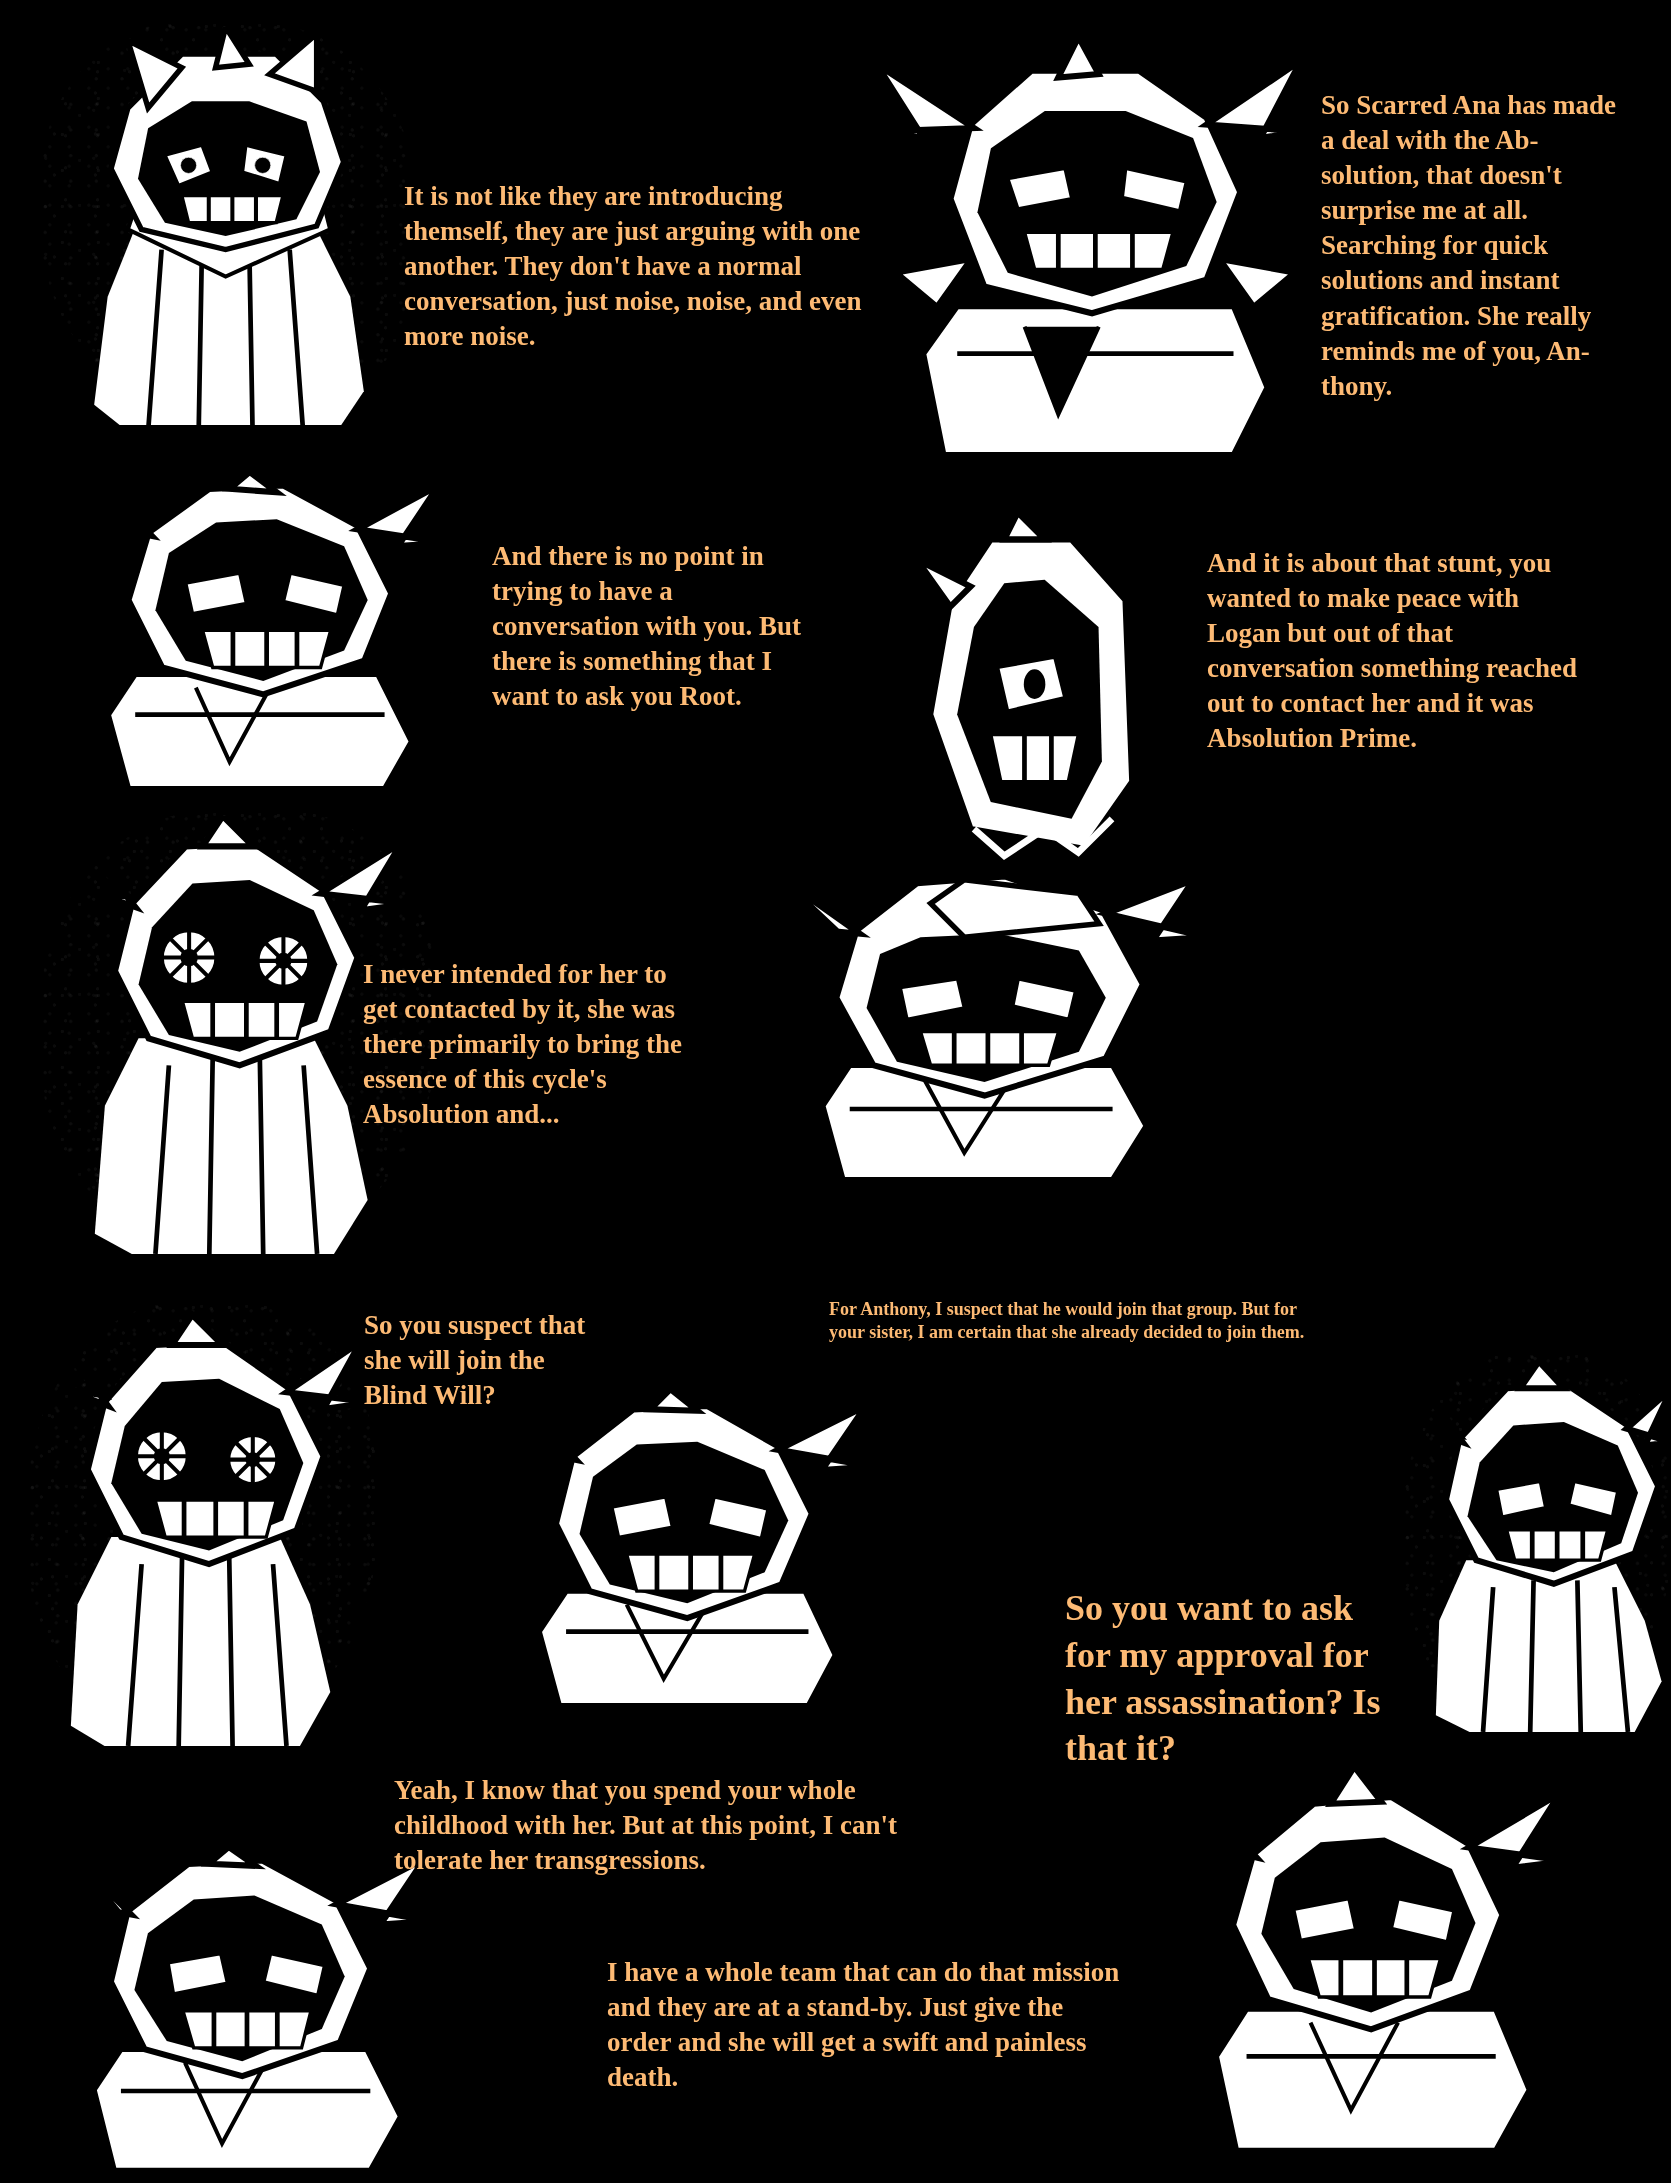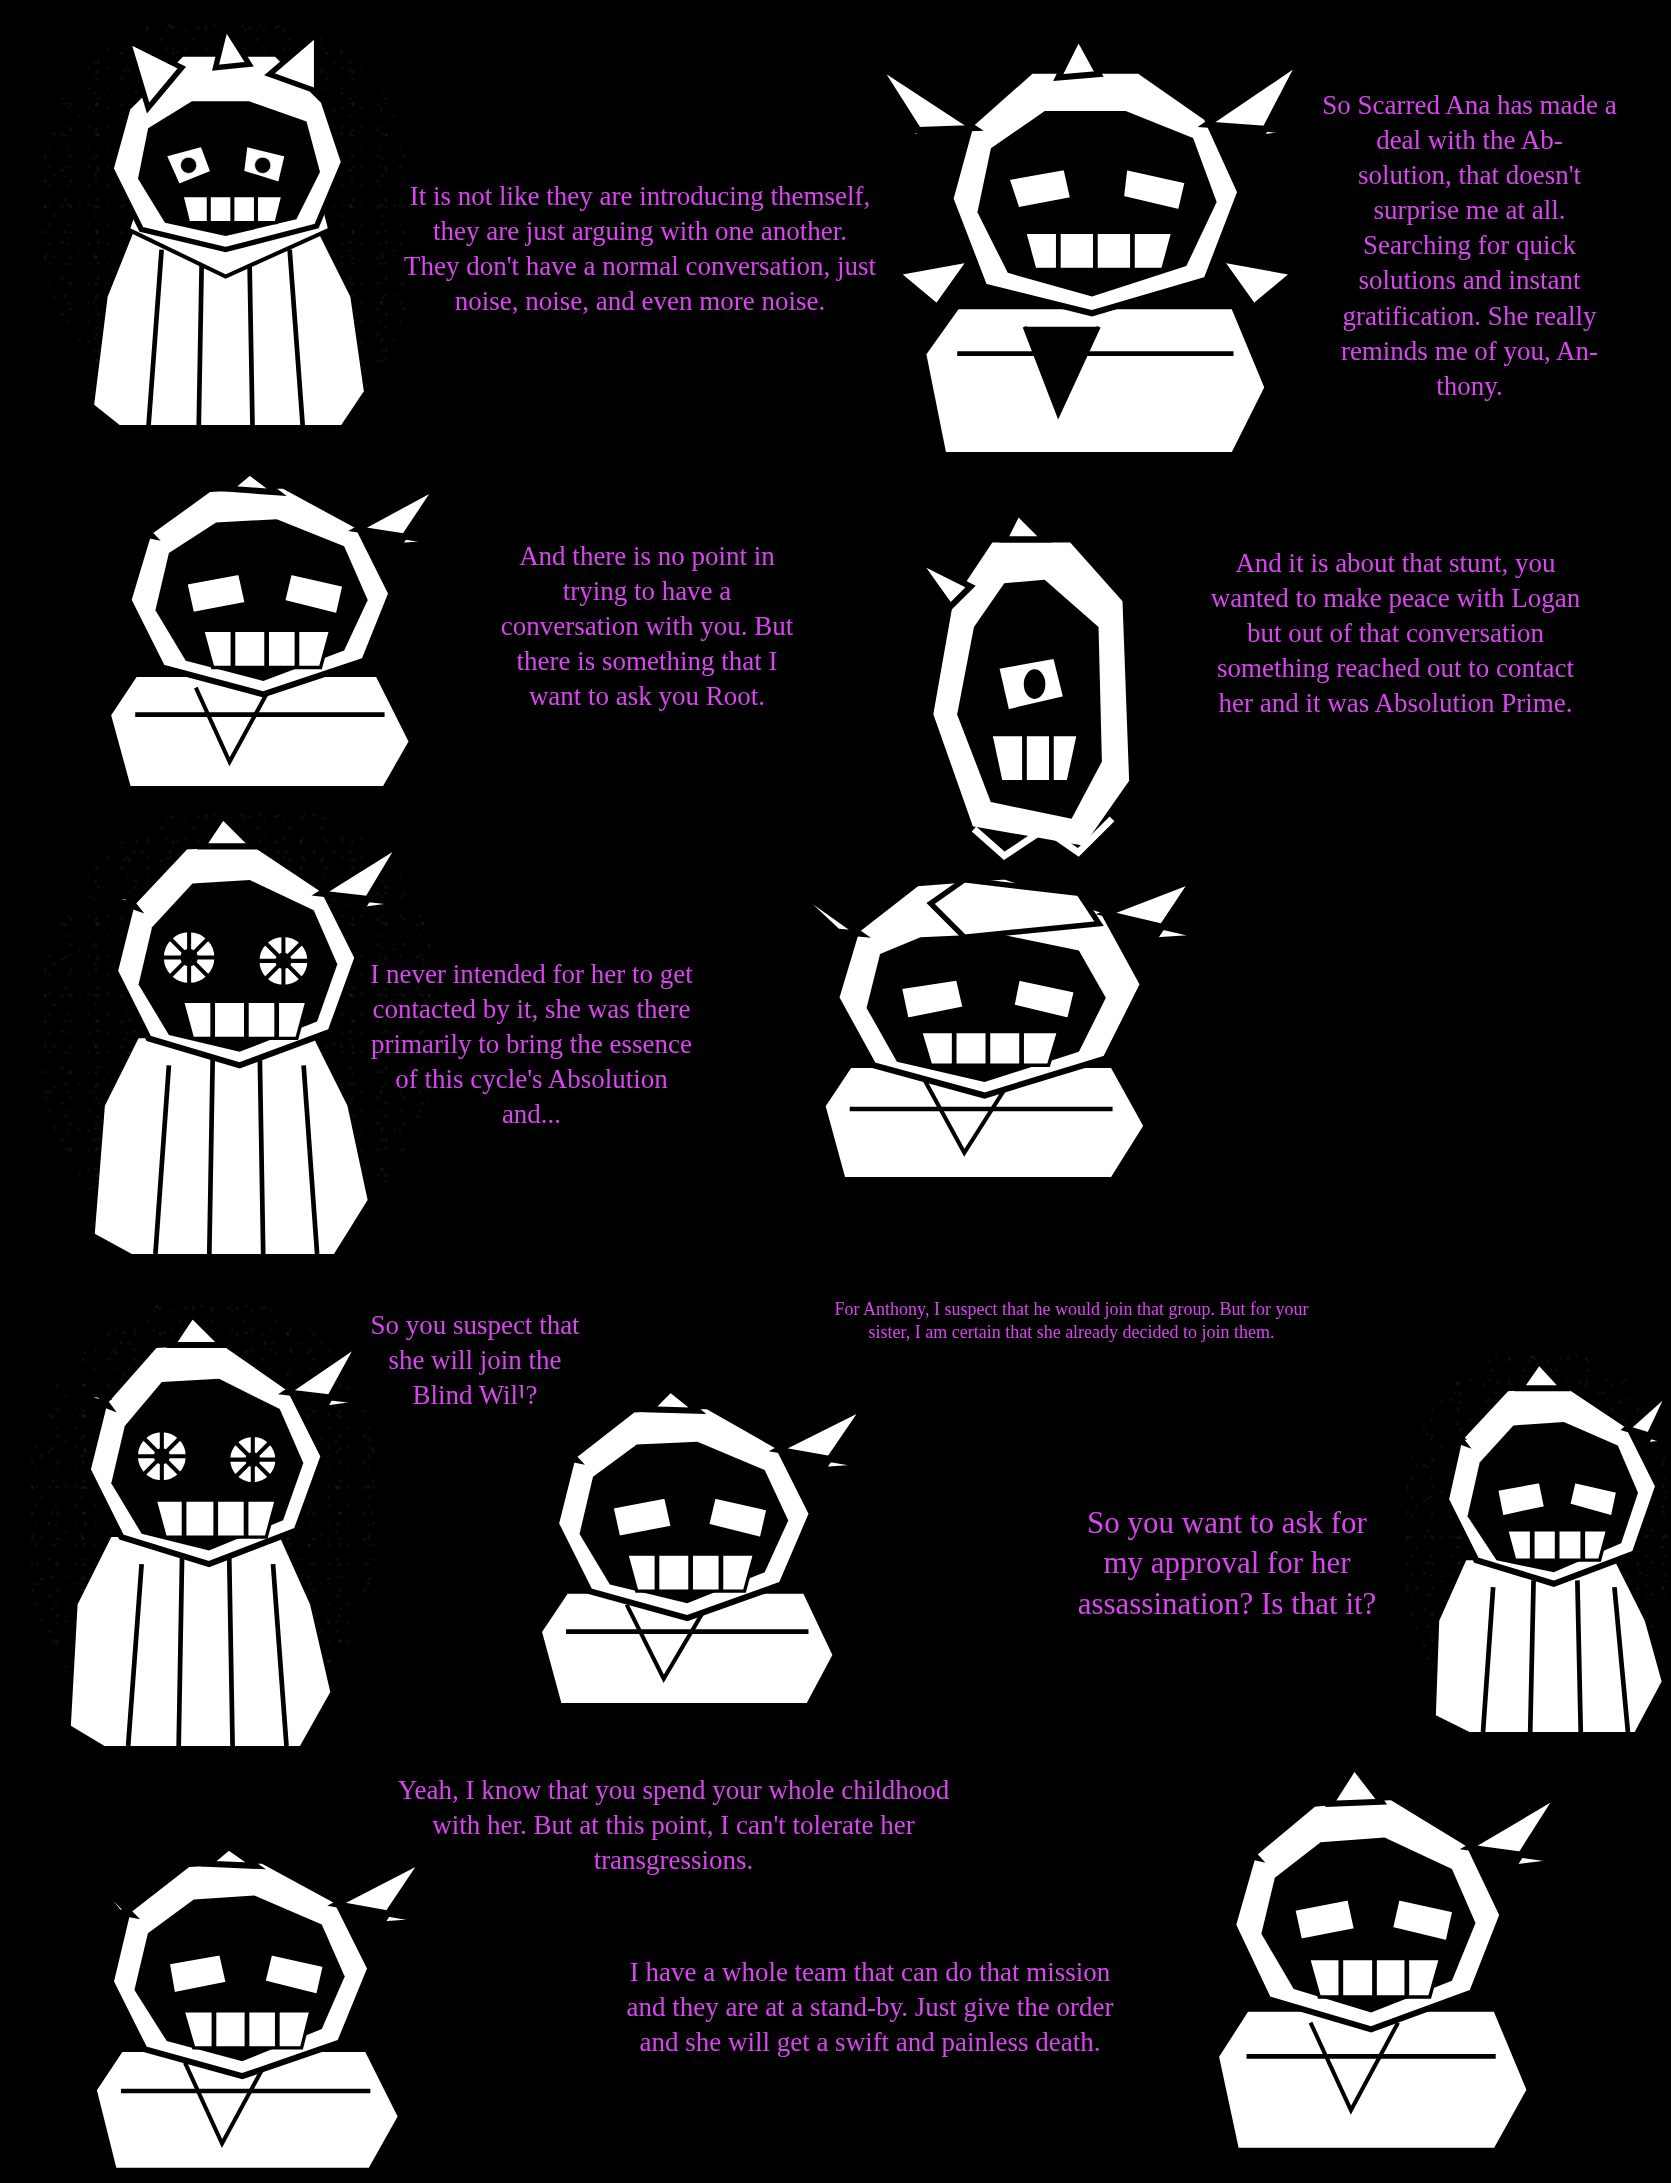--- a/index.html
+++ b/index.html
@@ -17,25 +17,26 @@
   }
   .page {
     position: absolute;
     left: 0; top: 0;
     width: 1672px;
     height: 2183px;
     background: #000000;
   }
   .bubble {
     position: absolute;
-    text-align: center;
+    text-align: left;
     line-height: 1.30;
-    color: #d946ef;
+    color: #fdba74;
     font-family: "Liberation Serif", serif;
     white-space: pre-wrap;
+    font-weight: bold;
   }
   .fig {
     position: absolute;
   }
   .fig svg {
     display: block;
     width: 100%;
     height: 100%;
   }
   
@@ -300,21 +301,21 @@
         <path d="M100 155 L82 235 L125 300 L210 318 L310 275 L335 200 L305 130 L225 95 L150 100 Z" fill="#000000"></path>
 
         <path d="M125 195 L190 183 L198 222 L133 236 Z" fill="#ffffff" stroke="#000000" stroke-width="5"></path>
         <path d="M240 183 L305 198 L297 236 L232 218 Z" fill="#ffffff" stroke="#000000" stroke-width="5"></path>
 
         <path d="M140 255 L290 255 L278 300 L152 300 Z" fill="#ffffff" stroke="#000000" stroke-width="5"></path>
         <path d="M178 255 L178 300 M215 255 L215 300 M253 255 L253 300" stroke="#000000" stroke-width="7"></path>
       </g>
     </svg>
   </div>
-  <div class="bubble" style="left:1065px; top:1503px; width:324px; font-size:31px;">So you want to ask for my approval for her assassination? Is that it?</div>
+  <div class="bubble" style="left:1065px; top:1585px; width:324px; font-size:36px;">So you want to ask for my approval for her assassination? Is that it?</div>
 
   <div class="fig" style="left:40px; top:1847px; width:418px; height:337px;">
     <svg viewBox="0 0 620 500" xmlns="http://www.w3.org/2000/svg">
       <g>
 
         <path d="M120 300 L80 360 L110 480 L490 480 L535 400 L485 300 Z" fill="#ffffff" stroke="#000000" stroke-width="8"></path>
         <path d="M215 320 L270 440 L335 320" fill="none" stroke="#000000" stroke-width="6"></path>
         <path d="M120 362 L490 362" stroke="#000000" stroke-width="7" fill="none"></path>
 
         <path d="M130 95 L105 200 L155 300 L300 340 L445 290 L490 180 L440 80 L330 20 L220 25 Z" fill="#ffffff" stroke="#000000" stroke-width="9"></path>

